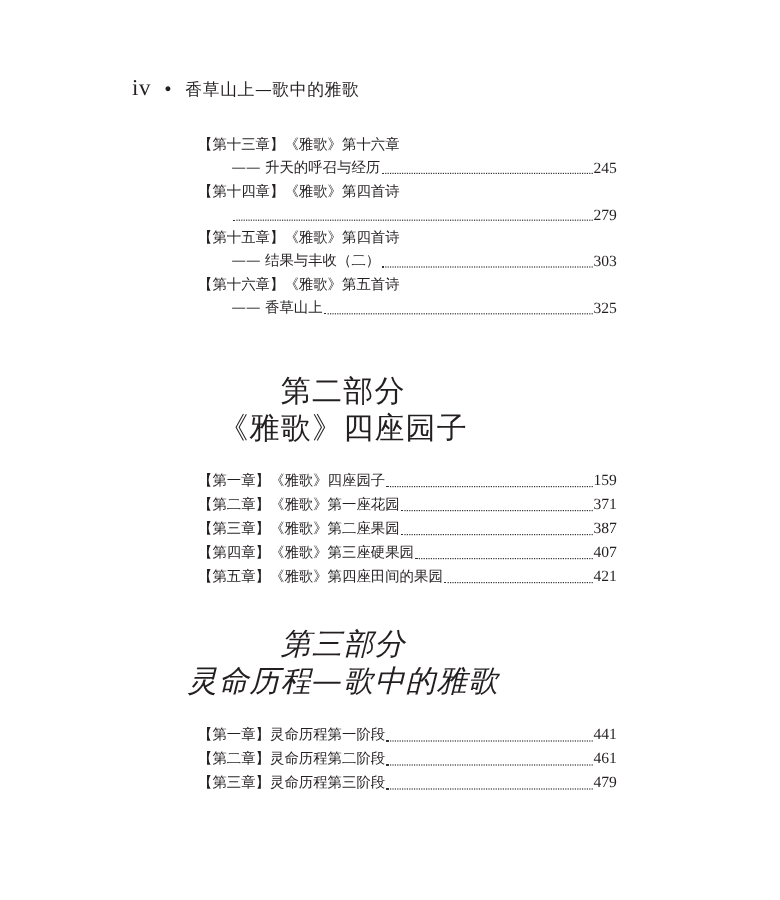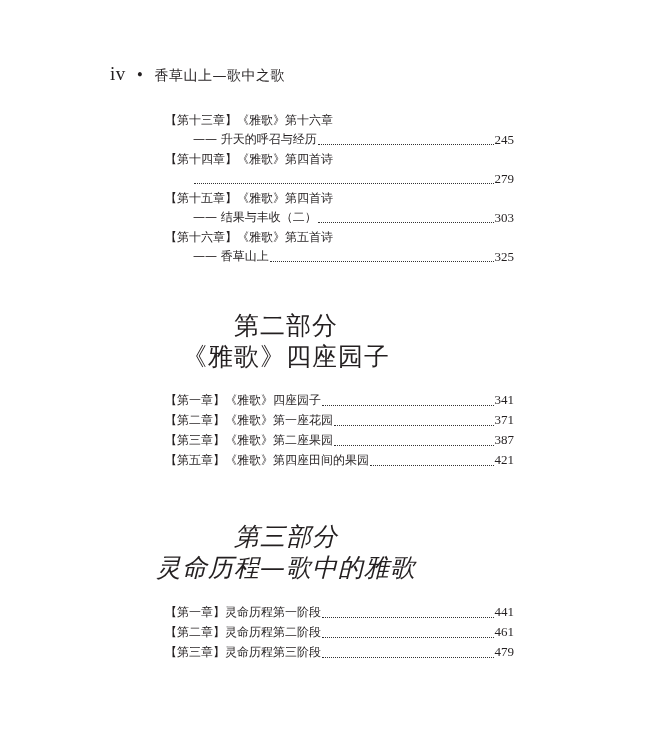--- a/index.html
+++ b/index.html
@@ -43,21 +43,21 @@
     font-size: 25px; line-height: 31px;
     letter-spacing: 1px;
   }
 </style>
 </head>
 <body>
 
 <div class="running-head">
   <span class="folio">iv</span>
   <span class="dot">•</span>
-  <span>香草山上—歌中之歌</span>
+  <span>香草山上—歌中的雅歌</span>
 </div>
 
 <div class="toc-block" style="top:110px;">
   <div>
     <div class="toc-line">
       <span class="label">【第十三章】</span>
       <span class="label">《雅歌》第十六章</span>
     </div>
     <div class="toc-line sub">
       <span class="label">—— 升天的呼召与经历</span>
@@ -102,33 +102,39 @@
 <div class="part-heading" style="top:310px;">
   <div>第二部分</div>
   <div>《雅歌》四座园子</div>
 </div>
 
 <div class="toc-block" style="top:390px;">
   <div class="toc-line">
     <span class="label">【第一章】</span>
     <span class="label">《雅歌》四座园子</span>
     <span class="leader"></span>
-    <span class="page">341</span>
+    <span class="page">159</span>
   </div>
   <div class="toc-line">
     <span class="label">【第二章】</span>
     <span class="label">《雅歌》第一座花园</span>
     <span class="leader"></span>
     <span class="page">371</span>
   </div>
   <div class="toc-line">
     <span class="label">【第三章】</span>
     <span class="label">《雅歌》第二座果园</span>
     <span class="leader"></span>
     <span class="page">387</span>
+  </div>
+  <div class="toc-line">
+    <span class="label">【第四章】</span>
+    <span class="label">《雅歌》第三座硬果园</span>
+    <span class="leader"></span>
+    <span class="page">407</span>
   </div>
   <div class="toc-line">
     <span class="label">【第五章】</span>
     <span class="label">《雅歌》第四座田间的果园</span>
     <span class="leader"></span>
     <span class="page">421</span>
   </div>
 </div>
 
 <div class="part-heading" style="top:521px;font-style:italic;">

